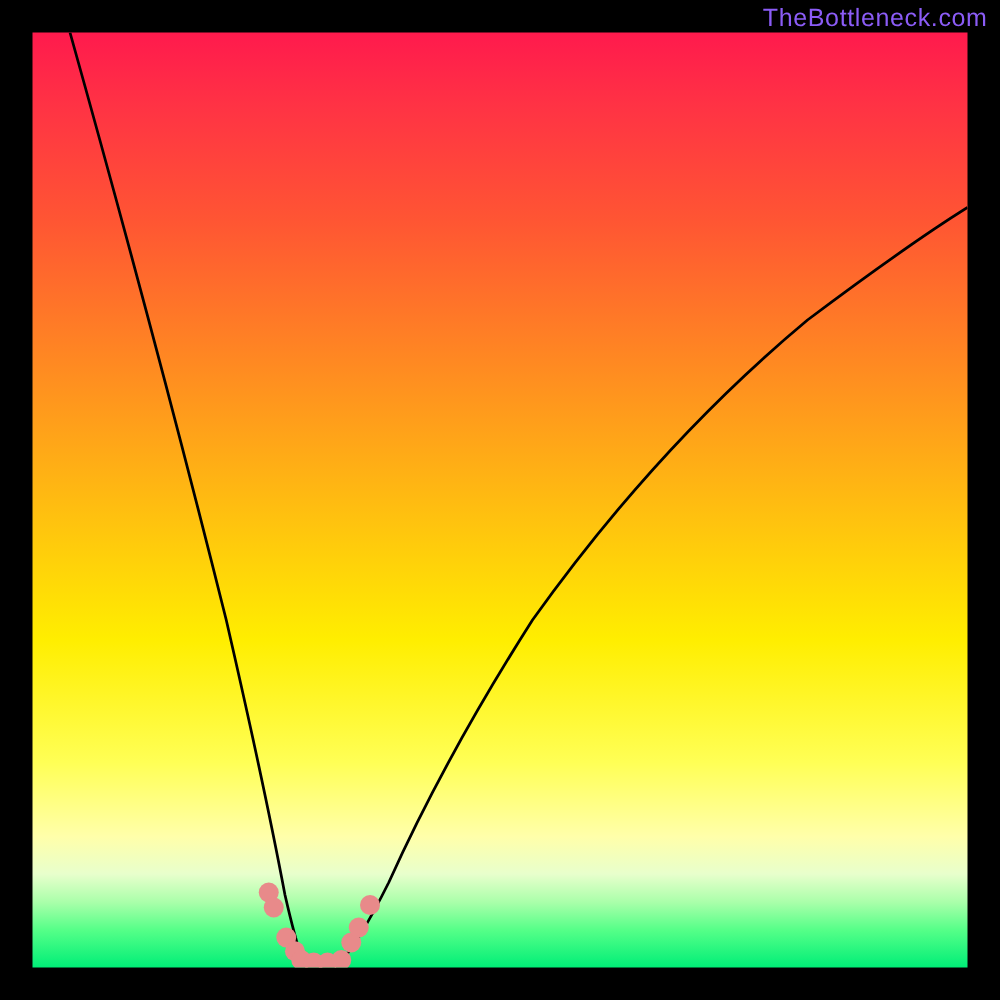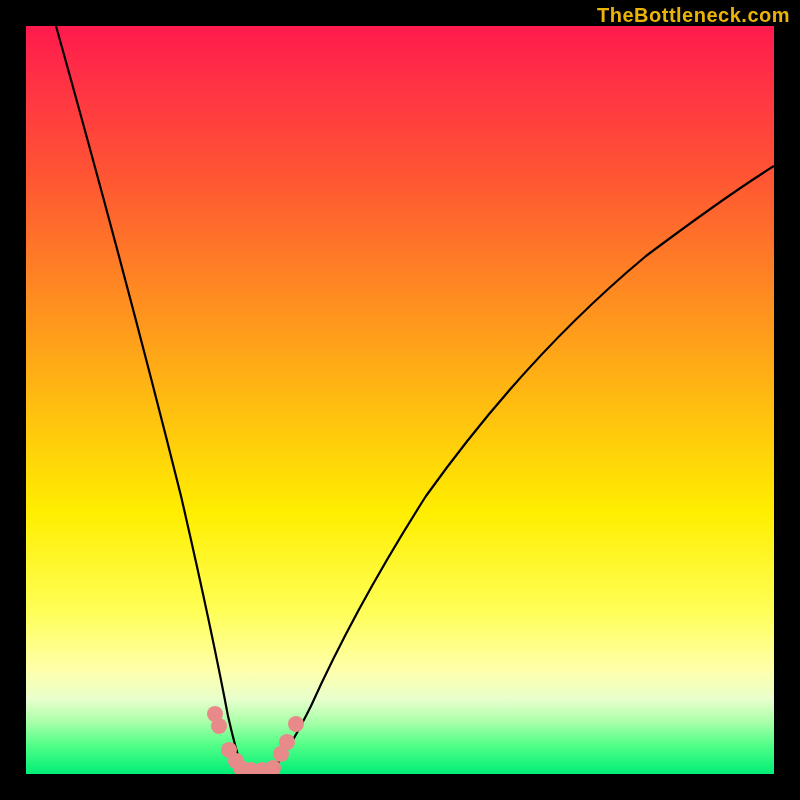--- a/index.html
+++ b/index.html
@@ -34,23 +34,23 @@
   .curve {
     position: absolute;
     top: 0; left: 0;
     width: 748px; height: 748px;
     pointer-events: none;
   }
   .watermark {
     position: absolute;
     top: 4px;
     right: 10px;
-    color: #eab308;
+    color: #8b5cf6;
     font-size: 20px;
-    font-weight: 700;
+    font-weight: 400;
     letter-spacing: 0.5px;
   }
 </style>
 </head>
 <body>
 
 <div class="frame">
   <div class="plot-area">
     <svg class="curve" viewBox="0 0 748 748">
 

